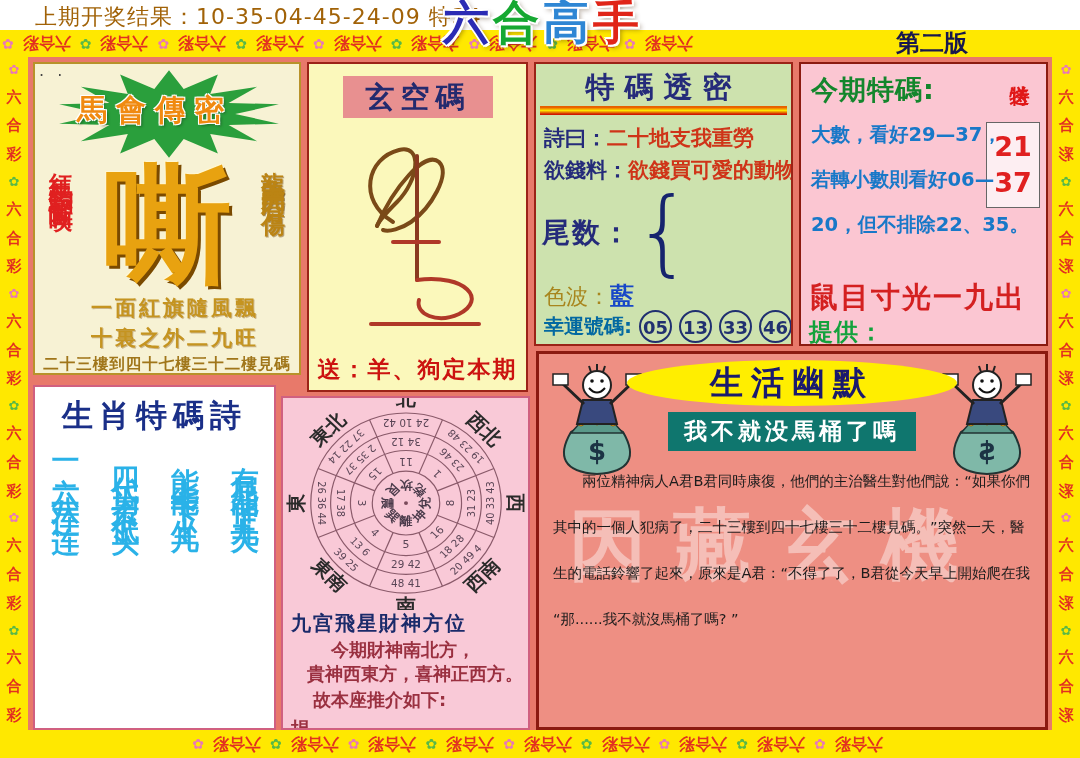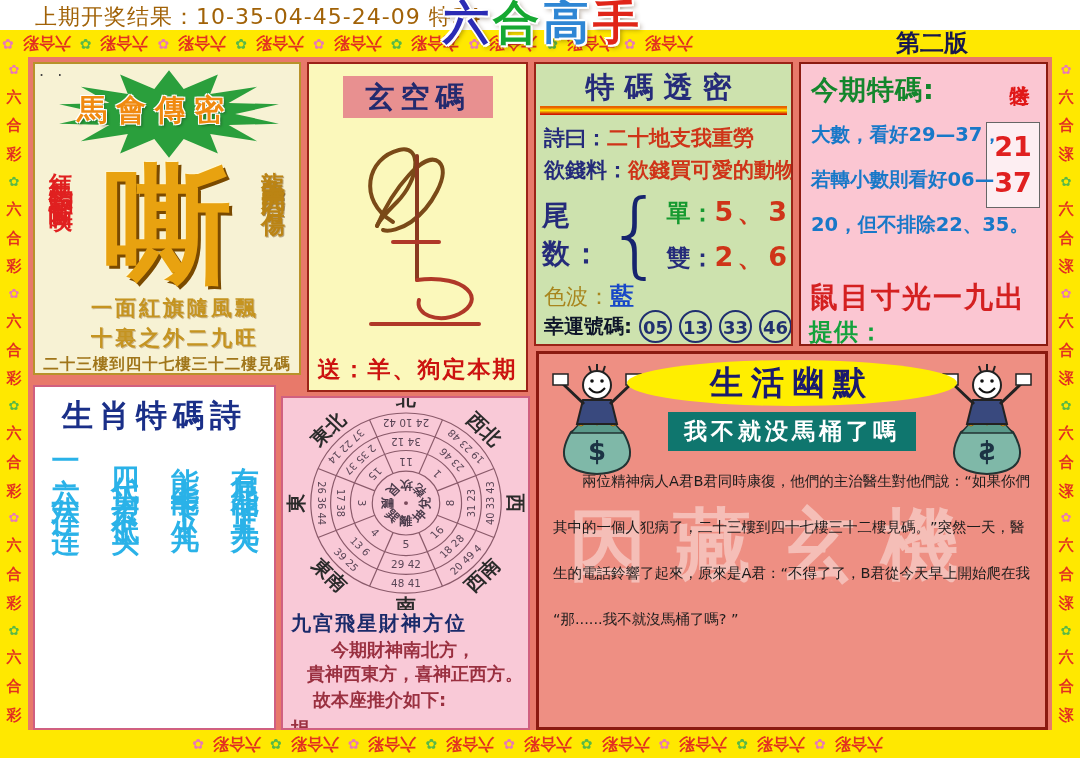--- a/index.html
+++ b/index.html
@@ -59,21 +59,21 @@
   .p3val{color:#cf3418;font-size:21px;}
   #p3-poem{top:60px;} #p3-money{top:92px;}
   #p3-tail{left:6px;top:126px;display:flex;align-items:center;}
   #p3-tail-label{color:#252b7a;font-size:28px;font-weight:bold;letter-spacing:2px;}
   #p3-brace{font-size:92px;font-weight:200;color:#16246e;line-height:86px;margin:0 2px;}
   .tailrow{font-weight:bold;font-size:24px;white-space:nowrap;line-height:44px;}
   .oddlab{color:#169a30;} .evenlab{color:#252b7a;} .tailnums{color:#cf3418;font-size:27px;letter-spacing:4px;}
   #p3-wave{top:216px;font-size:22px;}
   #p3-wavelab{color:#a8861e;font-weight:normal;} #p3-waveval{color:#1747c8;font-weight:bold;font-size:24px;}
   #p3-lucky{top:246px;display:flex;align-items:center;gap:7px;}
-  #p3-luckylab{color:#0f172a;font-size:20px;font-weight:bold;}
+  #p3-luckylab{color:#0369a1;font-size:20px;font-weight:bold;}
   .lucky-circle{display:inline-block;width:33px;height:33px;border:2px solid #203070;border-radius:50%;
      color:#203070;font-size:18px;font-weight:bold;text-align:center;line-height:31px;box-sizing:border-box;}
   
   #p4-title{left:10px;top:8px;font-size:27px;font-weight:bold;color:#13862c;letter-spacing:1px;}
   #p4-tesong{right:12px;top:6px;width:24px;font-size:20px;font-weight:bold;color:#e01818;writing-mode:vertical-rl;text-orientation:upright;}
   #p4-box{right:6px;top:58px;width:52px;height:84px;background:#fdeef2;border:1px solid #666;display:flex;flex-direction:column;
      align-items:center;justify-content:center;}
   .p4boxnum{color:#e02020;font-size:27px;font-weight:bold;line-height:36px;}
   #p4-body{left:10px;top:48px;width:180px;color:#1878c8;font-size:19.5px;font-weight:bold;line-height:45px;white-space:nowrap;}
   #p4-hintlab{left:8px;top:186px;font-size:22px;font-weight:bold;color:#1878c8;}
@@ -206,24 +206,20 @@
   <div id="p3-bar" class="abs"></div>
   <div id="p3-poem" class="p3row">
     <span class="p3label">詩曰：</span><span class="p3val">二十地支我重勞</span>
   </div>
   <div id="p3-money" class="p3row">
     <span class="p3label">欲錢料：</span><span class="p3val">欲錢買可愛的動物</span>
   </div>
   <div id="p3-tail" class="abs">
     <span id="p3-tail-label">尾数：</span>
     <span id="p3-brace">{</span>
-    <span>
-      <div class="tailrow"><span class="oddlab">單：</span><span class="tailnums">5、3</span></div>
-      <div class="tailrow"><span class="evenlab">雙：</span><span class="tailnums">2、6</span></div>
-    </span>
   </div>
   <div id="p3-wave" class="p3row">
     <span id="p3-wavelab">色波：</span><span id="p3-waveval">藍</span>
   </div>
   <div id="p3-lucky" class="p3row">
     <span id="p3-luckylab">幸運號碼:</span>
     <span class="lucky-circle">05</span>
     <span class="lucky-circle">13</span>
     <span class="lucky-circle">33</span>
     <span class="lucky-circle">46</span>

